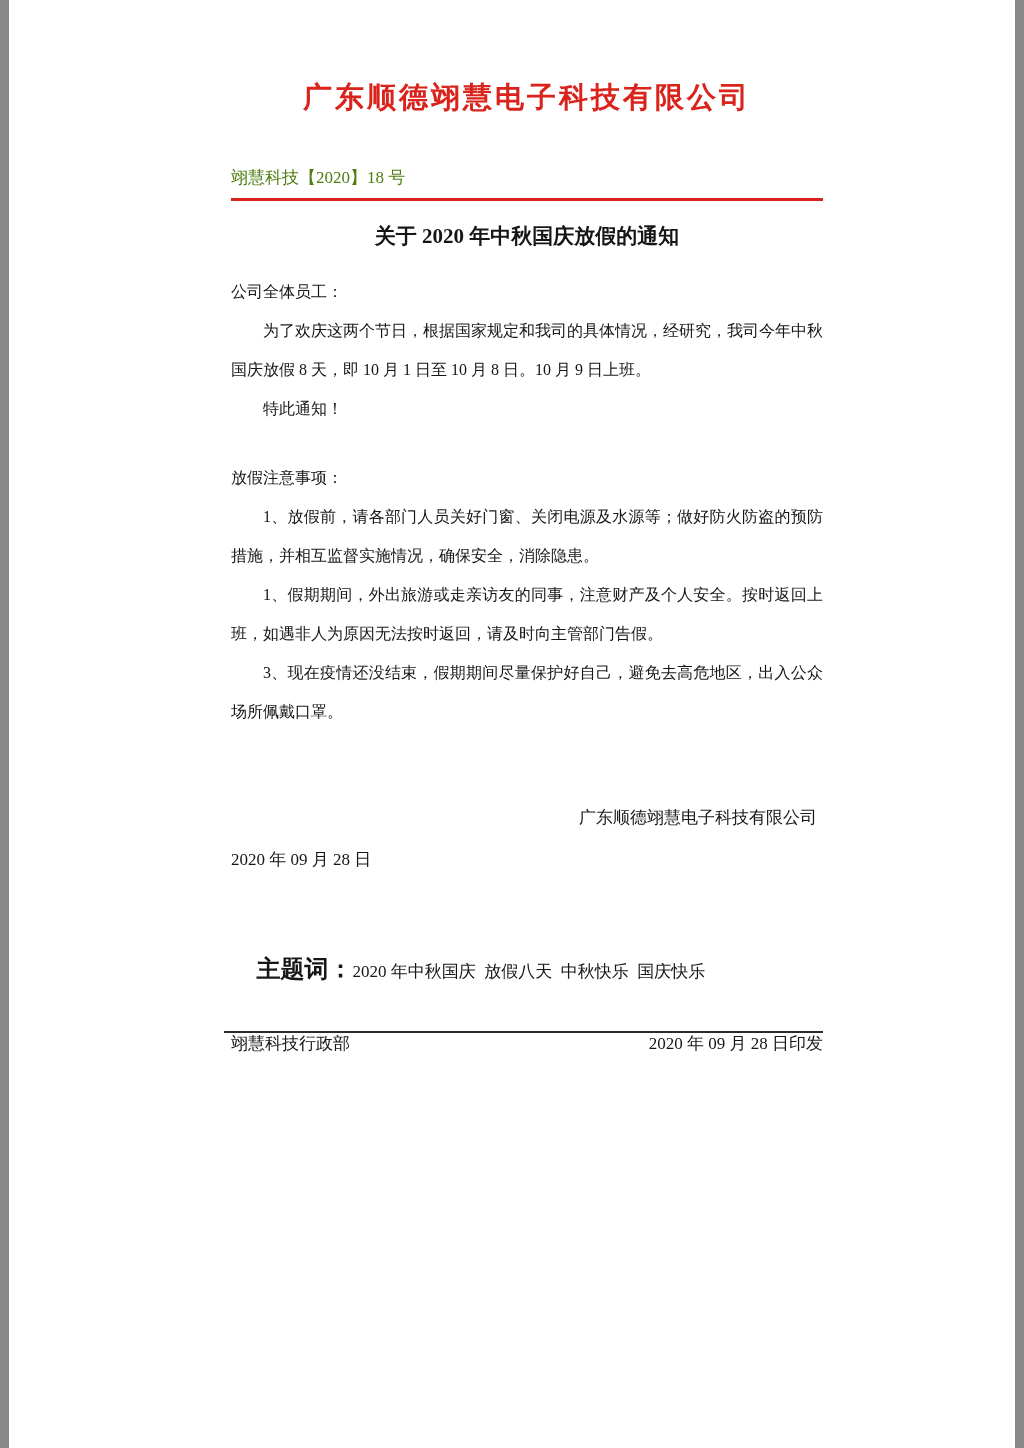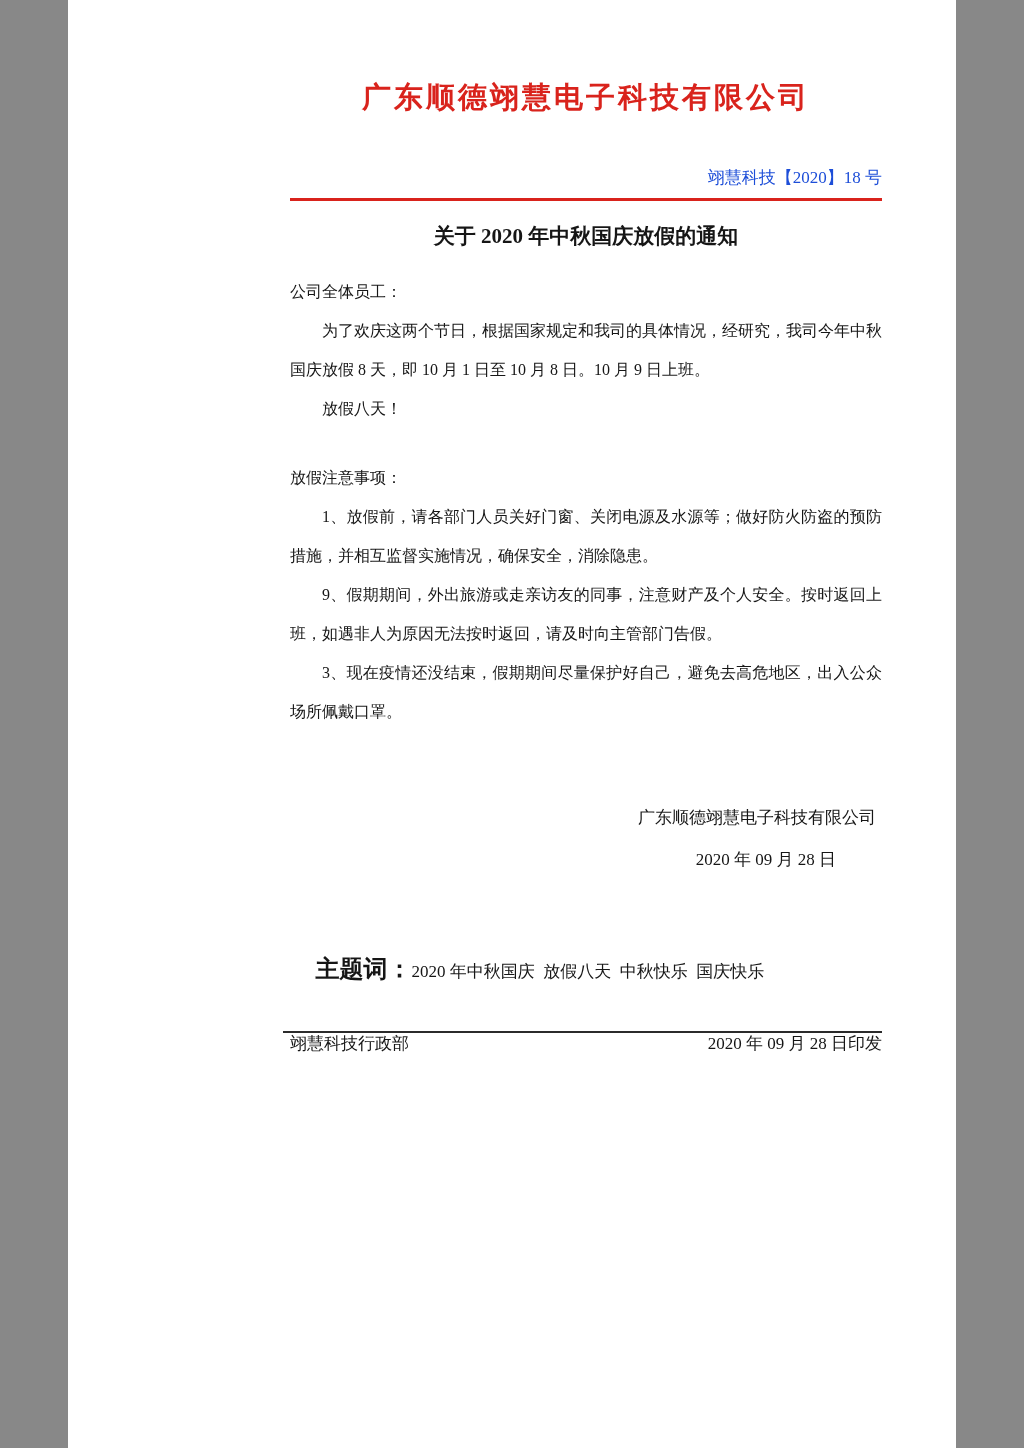--- a/index.html
+++ b/index.html
@@ -1,21 +1,21 @@
 <!DOCTYPE html>
 <html><head>
 <meta charset="utf-8">
 <style>
   * { margin: 0; padding: 0; box-sizing: border-box; }
   html, body { background: #888; }
   body { font-family: "Liberation Serif", "DejaVu Serif", serif; }
 
   .page {
     position: relative;
-    width: 888px;
+    width: 1006px;
     height: 1448px;
     margin: 0 auto;
     background: #ffffff;
     color: #161616;
     overflow: hidden;
   }
 
   .content {
     position: absolute;
     left: 222px;
@@ -29,24 +29,24 @@
     font-size: 29px;
     line-height: 38px;
     font-weight: bold;
     letter-spacing: 3px;
     color: #d9231c;
     white-space: nowrap;
   }
 
   .doc-number {
     margin-top: 52px;
-    text-align: right;
+    text-align: left;
     font-size: 17px;
     line-height: 20px;
-    color: #1d4ed8;
+    color: #4d7c0f;
   }
 
   .red-rule {
     margin-top: 10px;
     height: 3px;
     background: #d9231c;
     border: none;
   }
 
   .notice-title {
@@ -83,21 +83,20 @@
     margin-top: 66px;
     font-size: 17px;
     line-height: 42px;
   }
   .signature .sig-company {
     text-align: right;
     padding-right: 6px;
     white-space: nowrap;
   }
   .signature .sig-date {
-    text-align: right;
     padding-right: 46px;
     white-space: nowrap;
   }
 
   .subject-line {
     margin-top: 30px;
     font-size: 17px;
     line-height: 39px;
     white-space: pre-wrap;
   }
@@ -136,26 +135,26 @@
     <div class="doc-number">翊慧科技【2020】18 号</div>
 
     <div class="red-rule"></div>
 
     <div class="notice-title">关于 2020 年中秋国庆放假的通知</div>
 
     <div class="body-text">
       <div class="salutation">公司全体员工：</div>
 
       <p class="indent">为了欢庆这两个节日，根据国家规定和我司的具体情况，经研究，我司今年中秋国庆放假 8 天，即 10 月 1 日至 10 月 8 日。10 月 9 日上班。</p>
-      <p class="indent">放假八天！</p>
+      <p class="indent">特此通知！</p>
 
       <div class="notes-heading">放假注意事项：</div>
 
       <p class="indent">1、放假前，请各部门人员关好门窗、关闭电源及水源等；做好防火防盗的预防措施，并相互监督实施情况，确保安全，消除隐患。</p>
-      <p class="indent">9、假期期间，外出旅游或走亲访友的同事，注意财产及个人安全。按时返回上班，如遇非人为原因无法按时返回，请及时向主管部门告假。</p>
+      <p class="indent">1、假期期间，外出旅游或走亲访友的同事，注意财产及个人安全。按时返回上班，如遇非人为原因无法按时返回，请及时向主管部门告假。</p>
       <p class="indent">3、现在疫情还没结束，假期期间尽量保护好自己，避免去高危地区，出入公众场所佩戴口罩。</p>
     </div>
 
     <div class="signature">
       <div class="sig-company">广东顺德翊慧电子科技有限公司</div>
       <div class="sig-date">2020 年 09 月 28 日</div>
     </div>
 
     <div class="subject-line">
       <span class="subject-label">主题词：</span><span>2020 年中秋国庆  放假八天  中秋快乐  国庆快乐</span>

